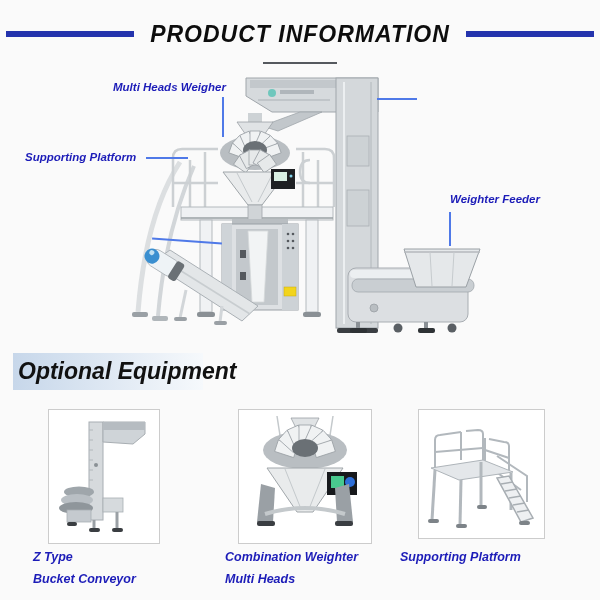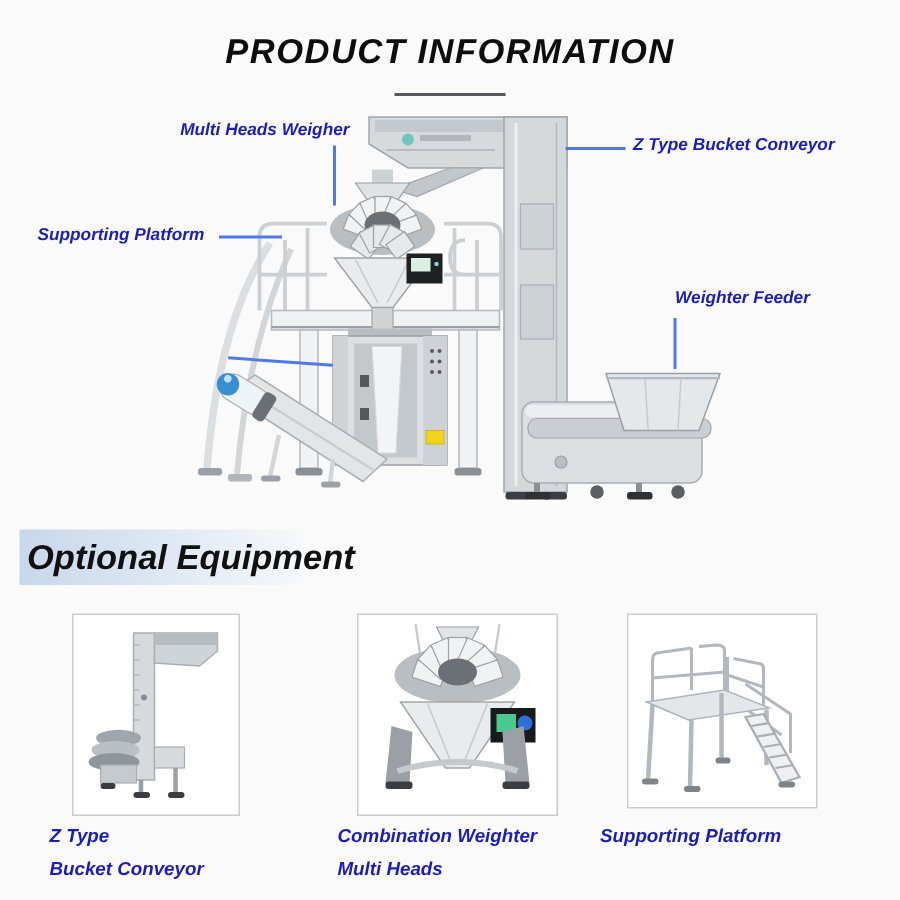--- a/index.html
+++ b/index.html
@@ -4,21 +4,21 @@
 <style>
   html,body{margin:0;padding:0;}
   body{
     width:600px;height:600px;position:relative;overflow:hidden;
     background:#fafafa;
     font-family:"Liberation Sans", sans-serif;
   }
   
   .header{
     position:absolute;left:0;top:14px;width:600px;height:40px;
-    display:flex;align-items:center;justify-content:center;gap:16px;flex-direction:column;
+    display:flex;align-items:center;justify-content:center;gap:16px;
   }
   .hbar{width:128px;height:6px;background:#2433ad;}
   .htitle{
     font-size:23px;font-weight:bold;font-style:italic;color:#0d0d0d;
     letter-spacing:1px;white-space:nowrap;
   }
   
   .diagram{position:absolute;left:0;top:50px;width:600px;height:295px;}
   .diagram svg{position:absolute;left:0;top:0;}
   .dlabel{
@@ -189,24 +189,23 @@
 
       <rect x="356" y="322" width="4" height="7" fill="#8a9095"></rect>
       <rect x="424" y="322" width="4" height="7" fill="#8a9095"></rect>
       <rect x="350" y="328" width="17" height="5" rx="2" fill="#2e3235"></rect>
       <rect x="418" y="328" width="17" height="5" rx="2" fill="#2e3235"></rect>
       <circle cx="398" cy="328" r="4.5" fill="#5a5f64"></circle>
       <circle cx="452" cy="328" r="4.5" fill="#5a5f64"></circle>
     </g>
   </svg>
 
-  <div class="dlabel" style="left:113px;top:31px;width:120px;text-align:right;">Multi Heads Weigher</div>
+  <div class="dlabel" style="left:113px;top:31px;width:120px;text-align:left;">Multi Heads Weigher</div>
   <div class="pline" style="left:222px;top:47px;width:2px;height:40px;"></div>
 
-  <div class="dlabel" style="left:422px;top:41px;width:170px;">Z Type Bucket Conveyor</div>
   <div class="pline" style="left:377px;top:48px;width:40px;height:2px;"></div>
 
   <div class="dlabel" style="left:25px;top:101px;width:120px;">Supporting Platform</div>
   <div class="pline" style="left:146px;top:107px;width:42px;height:2px;"></div>
 
   <div class="pline" style="left:152px;top:190px;width:70px;height:2px;transform:rotate(4deg);"></div>
 
   <div class="dlabel" style="left:440px;top:143px;width:110px;text-align:center;">Weighter Feeder</div>
   <div class="pline" style="left:449px;top:162px;width:2px;height:34px;"></div>
 </div>

